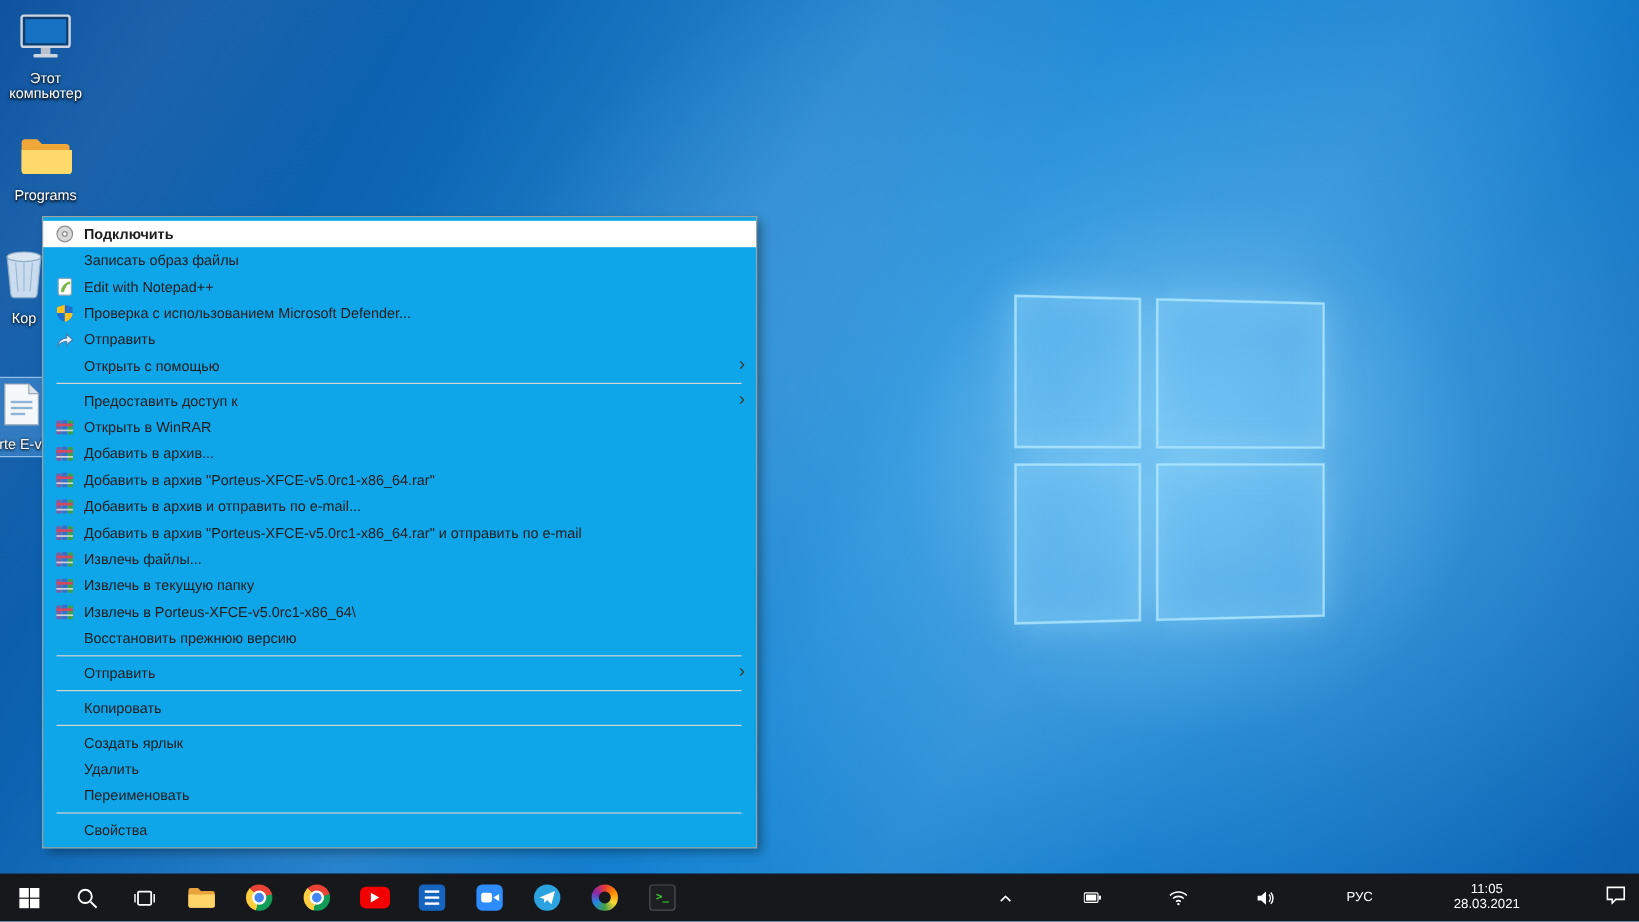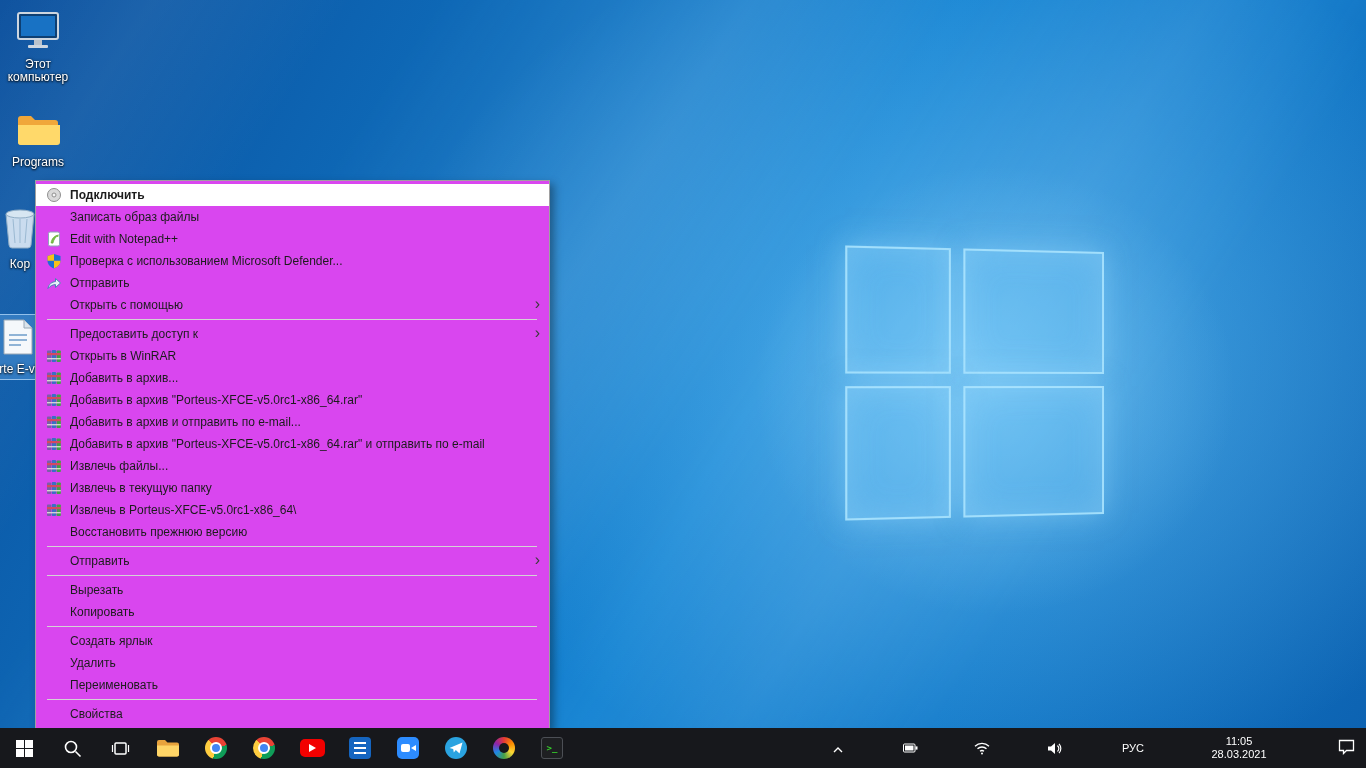--- a/index.html
+++ b/index.html
@@ -33,22 +33,22 @@
     align-items:center; gap:3px; z-index:2; padding:3px 1px; }
   .desktop-icon .dlabel { font-size:12px; color:#fff; text-align:center; line-height:13px;
     text-shadow:0 1px 2px rgba(0,0,0,.95), 0 0 3px rgba(0,0,0,.6); word-break:break-word; }
   .di-this-pc { left:0; top:8px; }
   .di-programs { left:0; top:110px; }
   .di-recycle { left:-18px; top:200px; }
   .di-file { left:-20px; top:314px; }
   .di-file.selected { background:rgba(80,150,215,.5); border:1px solid rgba(170,210,245,.8); }
 
   
-  .context-menu { position:absolute; left:35px; top:180px; width:515px; z-index:10;
-    background:#d946ef; border:1px solid #a0a0a0; padding:3px 0;
+  .context-menu { position:absolute; left:35px; top:180px; width:596px; z-index:10;
+    background:#0ea5e9; border:1px solid #a0a0a0; padding:3px 0;
     box-shadow:4px 4px 8px rgba(0,0,0,.35); font-size:12px; color:#1c1c1c; }
   .menu-item { position:relative; height:22px; line-height:22px; padding-left:34px; padding-right:22px;
     white-space:nowrap; overflow:hidden; }
   .menu-item.bold { font-weight:bold; }
   .menu-item.highlighted { background:#ffffff; }
   .mi-icon { position:absolute; left:10px; top:50%; transform:translateY(-50%);
     width:16px; height:16px; display:inline-flex; align-items:center; justify-content:center; }
   .mi-arrow { position:absolute; right:9px; top:50%; transform:translateY(-54%);
     font-size:16px; color:#3c3c3c; font-weight:normal; }
   .menu-sep { height:1px; background:#d4d4d4; margin:3px 12px 3px 11px; }
@@ -252,21 +252,20 @@
             <rect x="5.8" y="2" width="4.2" height="12" rx="0.8" fill="#3a6fc4"></rect>
             <rect x="10.6" y="2.5" width="4.2" height="11.5" rx="0.8" fill="#3fa047"></rect>
             <rect x="1" y="5" width="13.8" height="2.2" fill="#d5485f"></rect>
             <rect x="1" y="10" width="13.8" height="1.4" fill="#e8e4da" opacity="0.85"></rect>
           </svg>
         </span><span class="mi-label">Извлечь в Porteus-XFCE-v5.0rc1-x86_64\</span></div>
       <div class="menu-item"><span class="mi-icon"></span><span class="mi-label">Восстановить прежнюю версию</span></div>
       <div class="menu-sep"></div>
       <div class="menu-item"><span class="mi-icon"></span><span class="mi-label">Отправить</span><span class="mi-arrow">›</span></div>
       <div class="menu-sep"></div>
-      <div class="menu-item"><span class="mi-icon"></span><span class="mi-label">Вырезать</span></div>
       <div class="menu-item"><span class="mi-icon"></span><span class="mi-label">Копировать</span></div>
       <div class="menu-sep"></div>
       <div class="menu-item"><span class="mi-icon"></span><span class="mi-label">Создать ярлык</span></div>
       <div class="menu-item"><span class="mi-icon"></span><span class="mi-label">Удалить</span></div>
       <div class="menu-item"><span class="mi-icon"></span><span class="mi-label">Переименовать</span></div>
       <div class="menu-sep"></div>
       <div class="menu-item"><span class="mi-icon"></span><span class="mi-label">Свойства</span></div>
     </div>
 
   <div class="taskbar">

